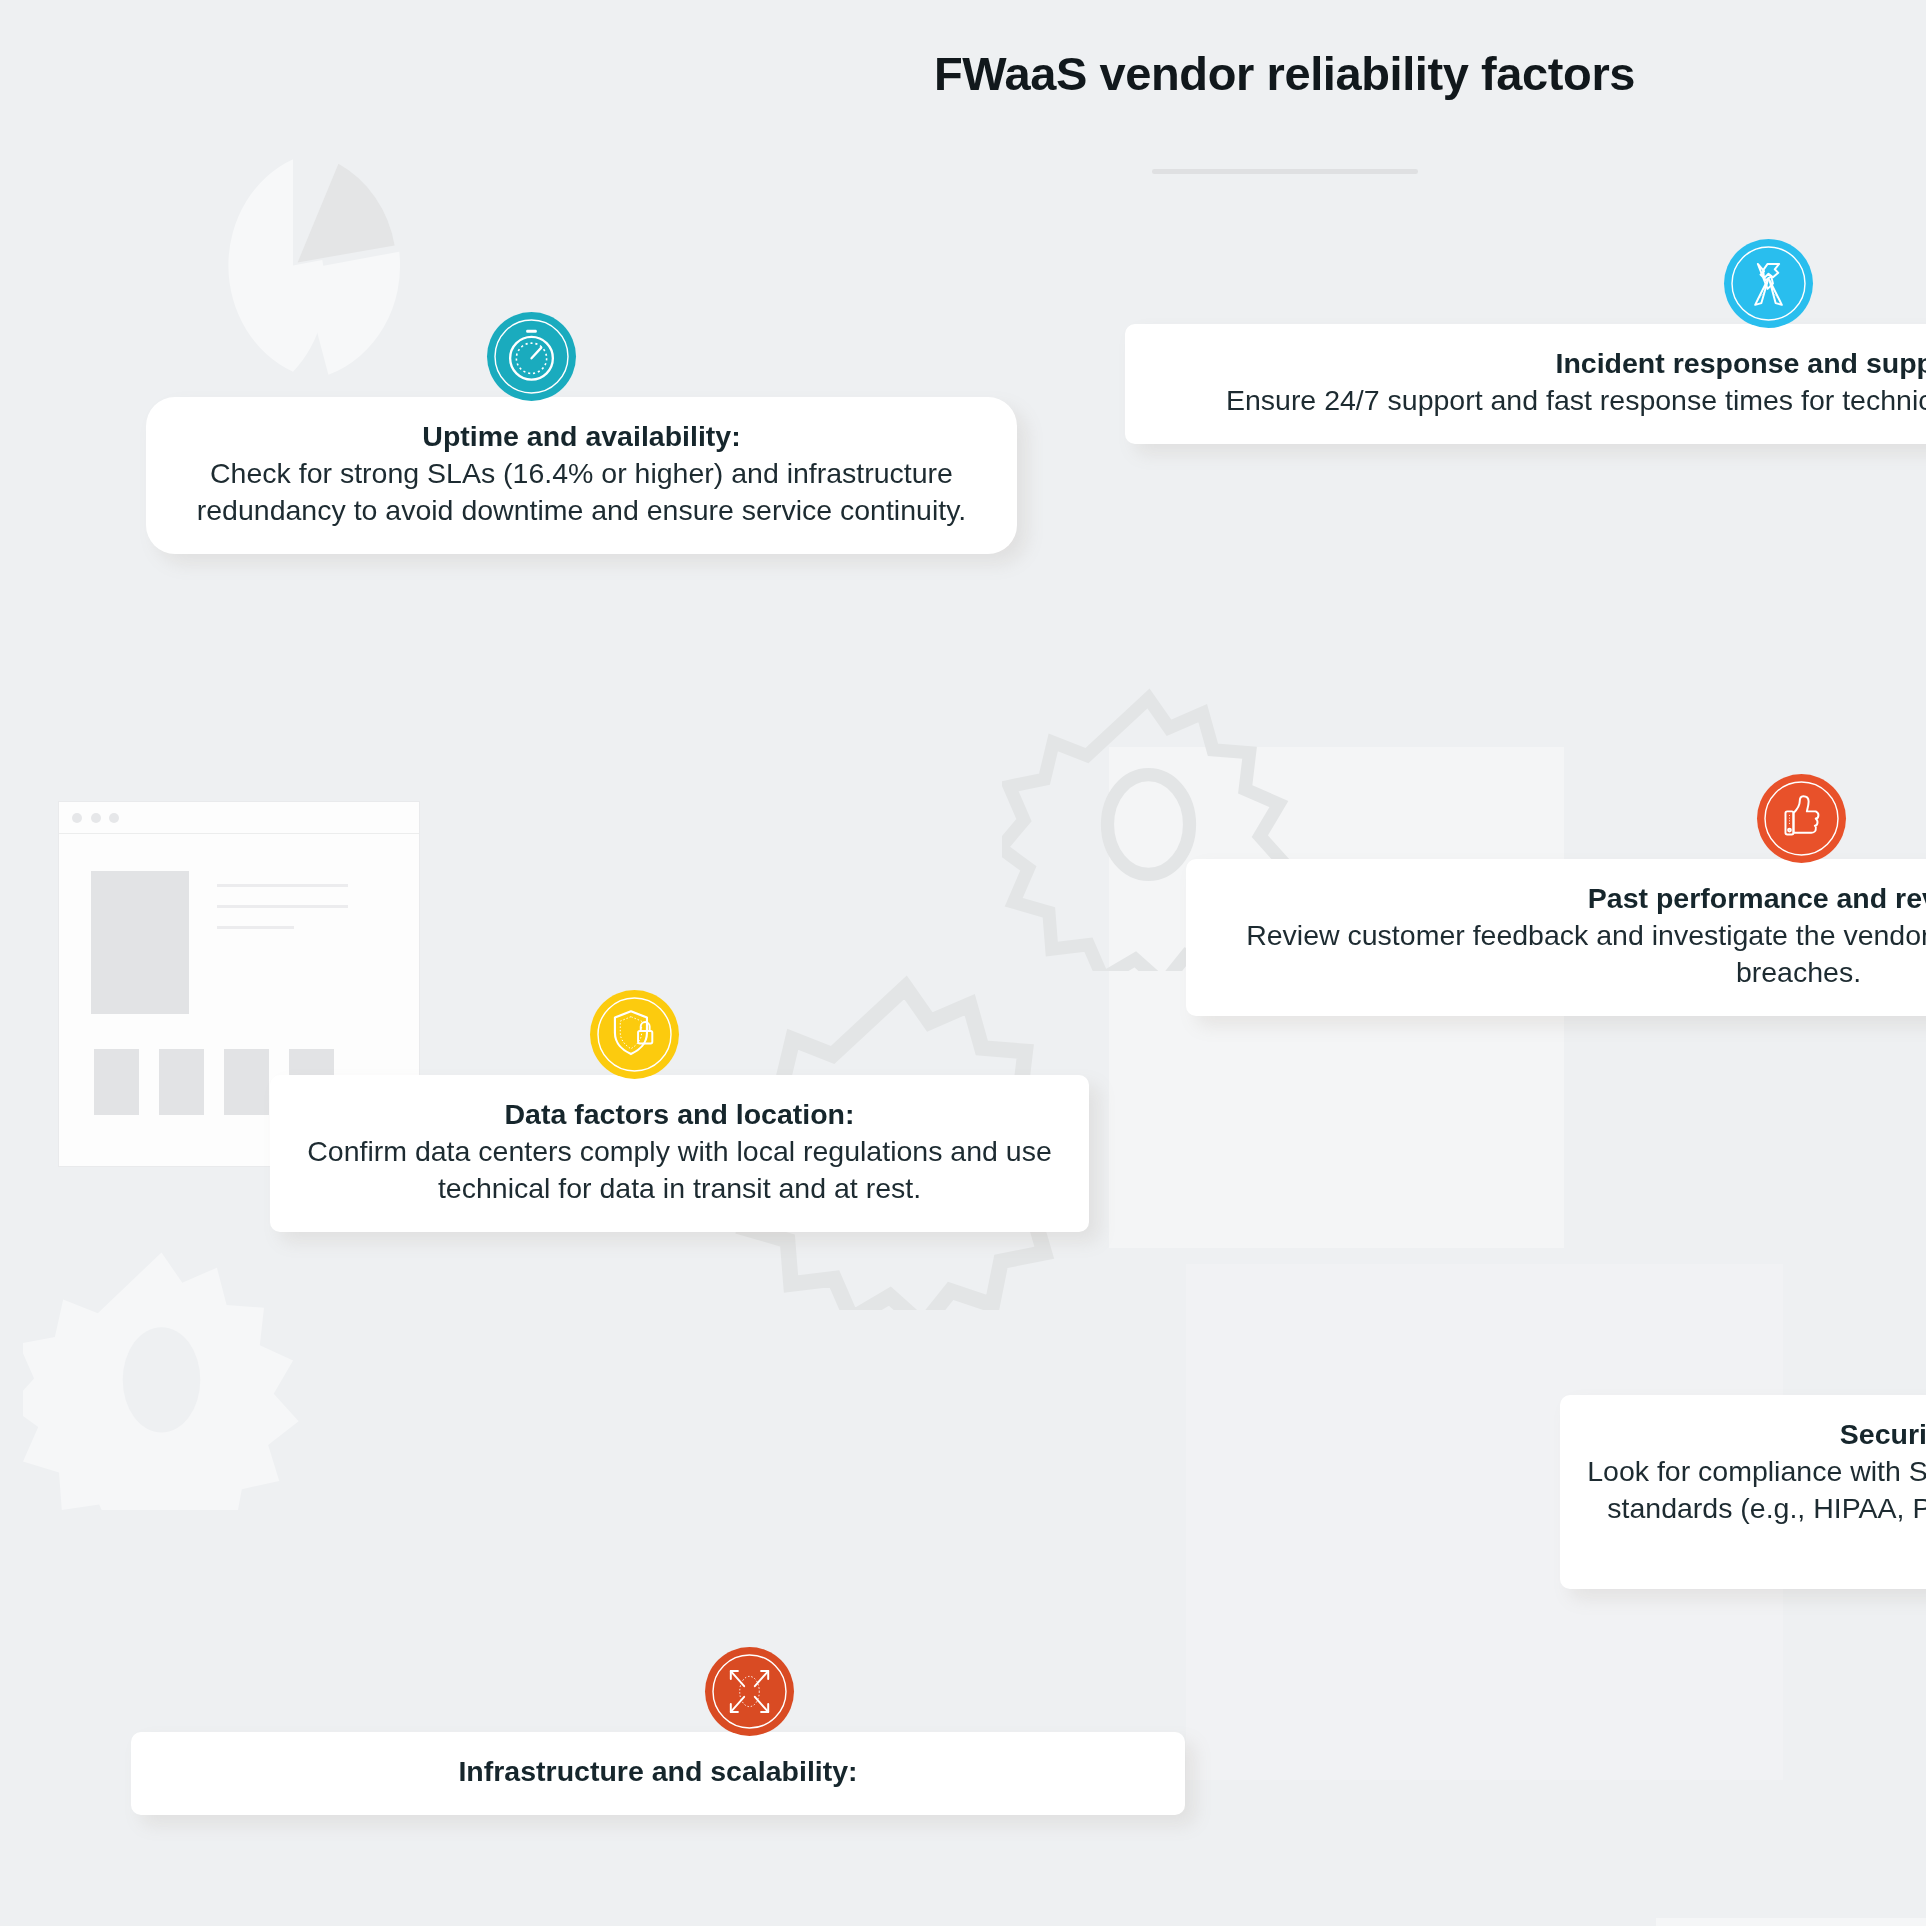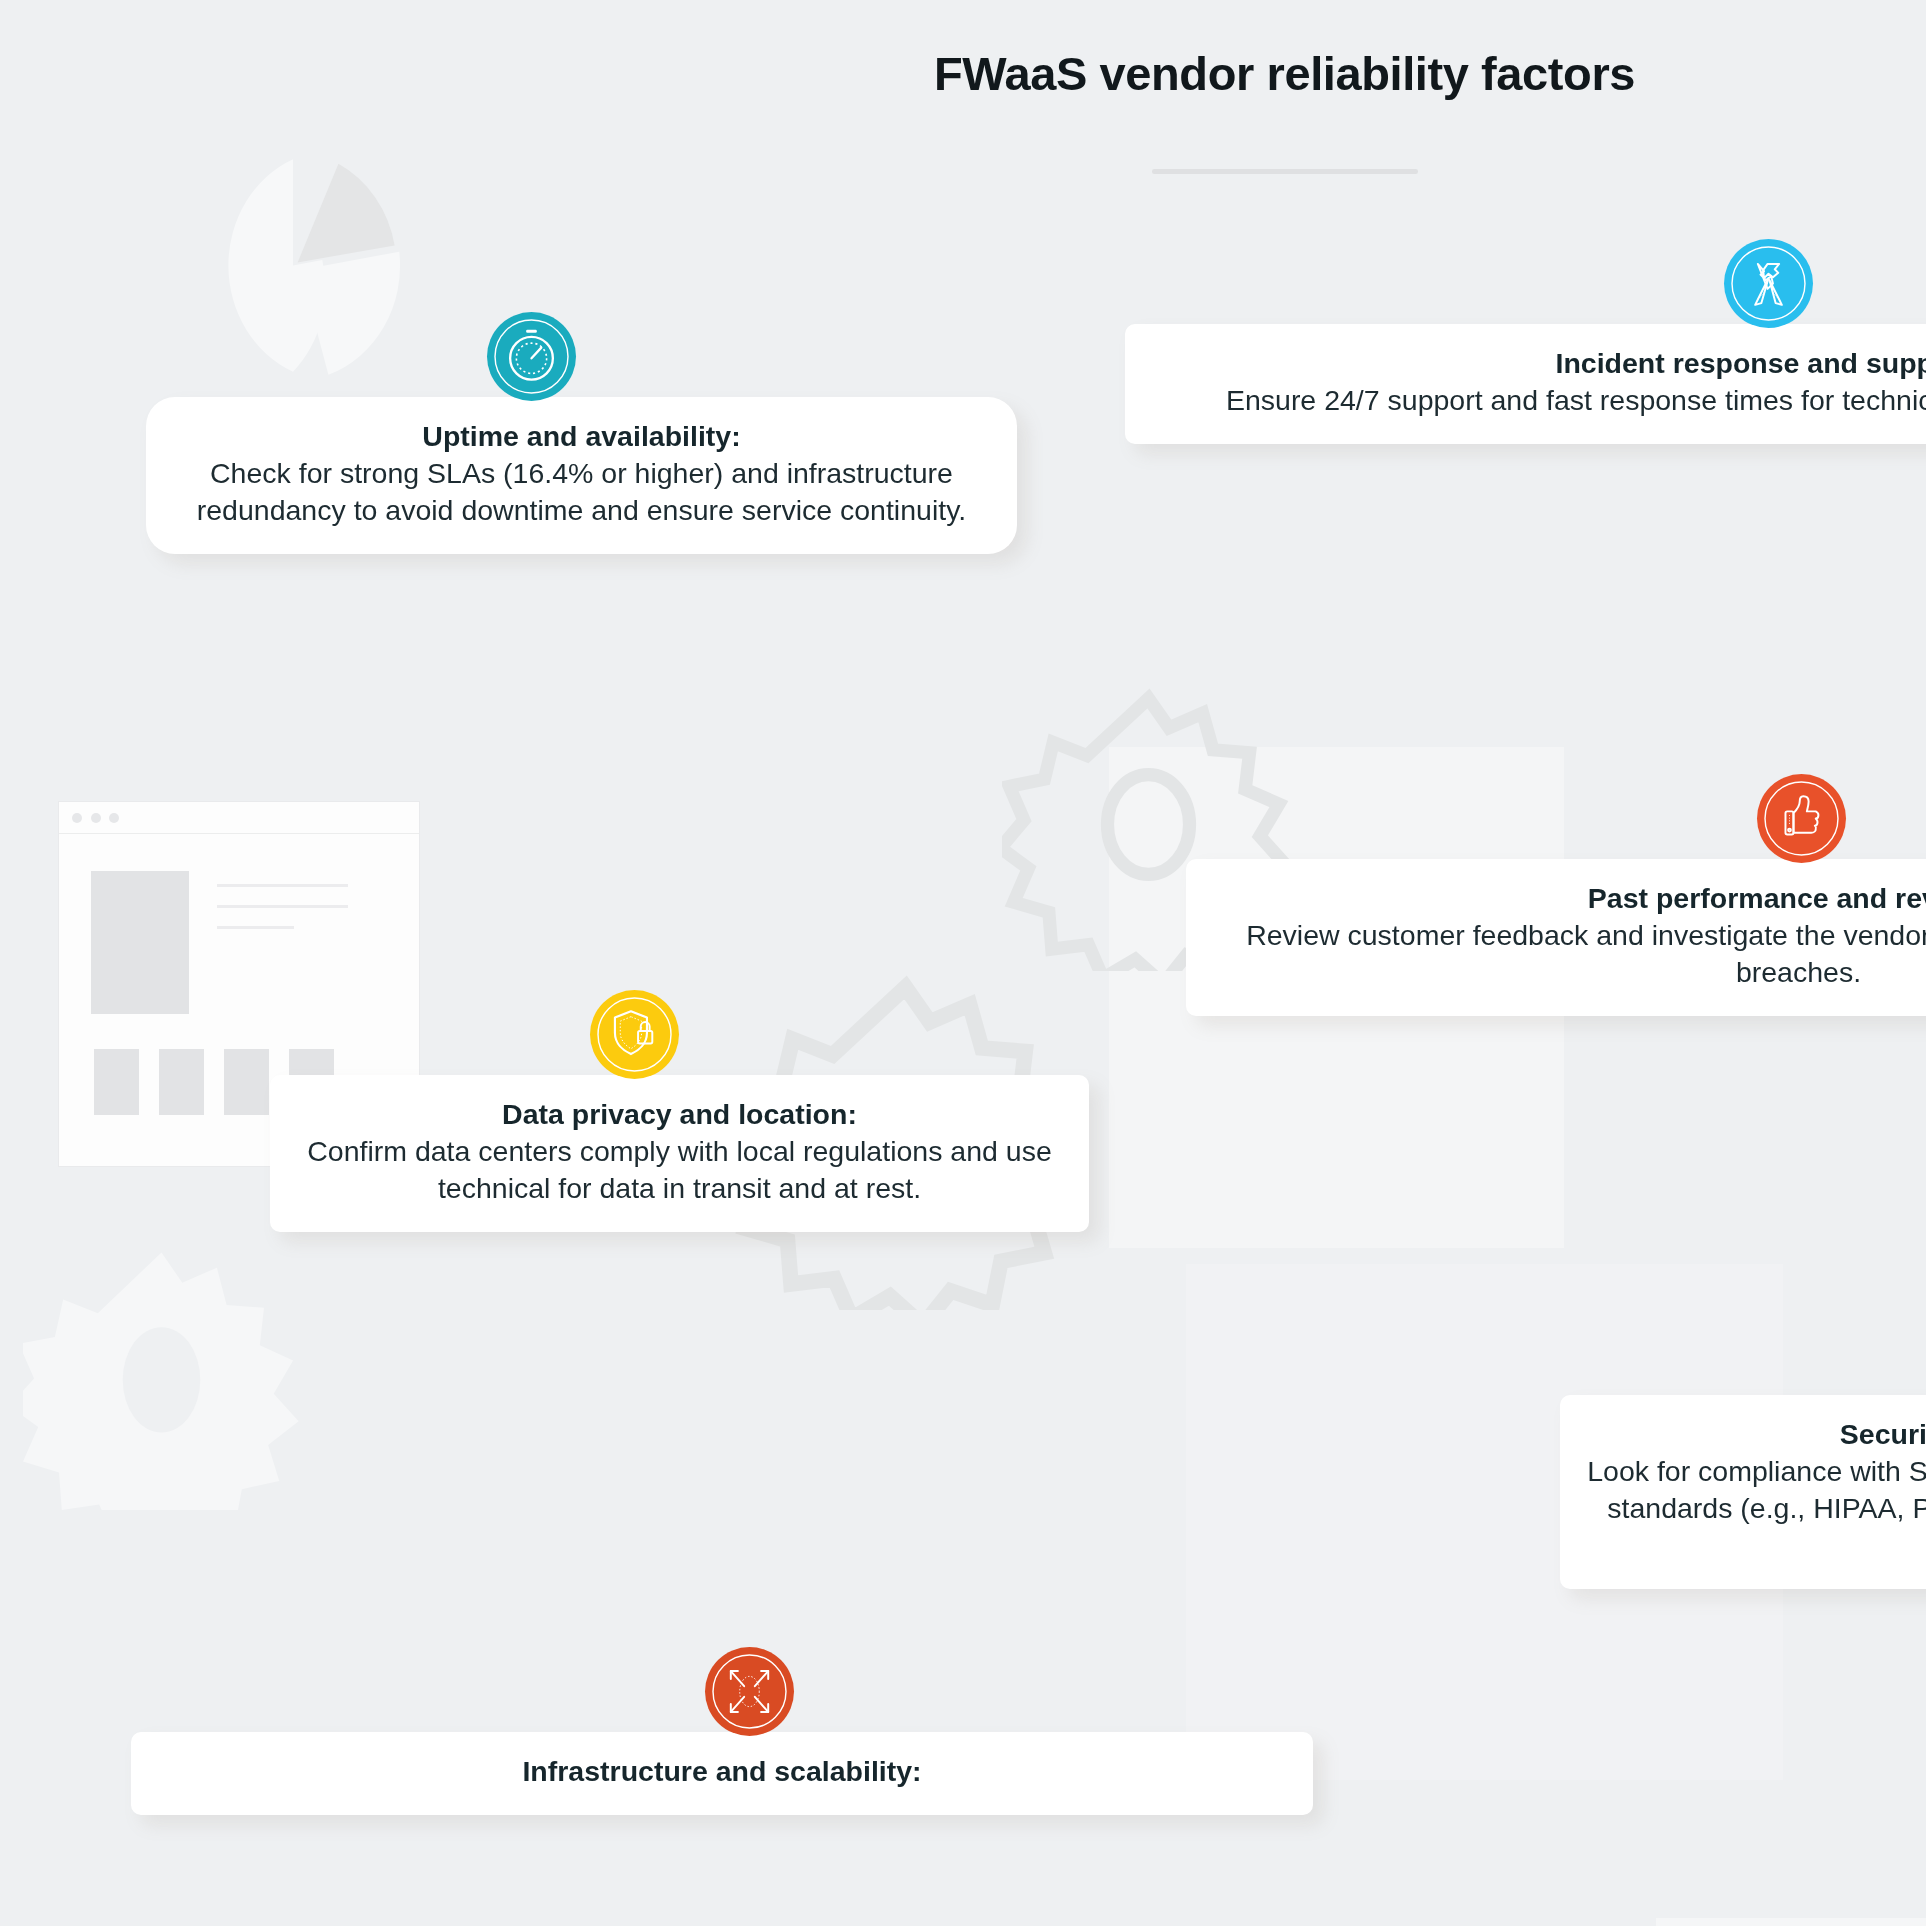--- a/index.html
+++ b/index.html
@@ -84,21 +84,21 @@
   #badge-incident   { left: 1724px; top: 239px;  }
 
   #card-past        { left: 1186px; top: 859px; width: 1225px; }
   #badge-past       { left: 1757px; top: 774px; }
 
   #card-privacy     { left: 270px;  top: 1075px; width: 819px; }
   #badge-privacy    { left: 590px; top: 990px; }
 
   #card-security    { left: 1560px; top: 1395px; width: 867px; }
 
-  #card-infra       { left: 131px;  top: 1732px; width: 1182px; }
+  #card-infra       { left: 131px;  top: 1732px; width: 1054px; }
   #badge-infra      { left: 705px; top: 1647px; }
 </style>
 </head>
 <body>
 
 <div id="stage">
 
   <div class="bgdeco plate-deco" style="left:1109px;top:747px;width:455px;height:501px;"></div>
   <div class="bgdeco plate-deco" style="left:1186px;top:1264px;width:597px;height:516px;background:#f1f2f4;"></div>
 
@@ -196,21 +196,21 @@
   <div class="icon-badge" id="badge-privacy" style="background:#FCCB0E;">
     <svg viewBox="0 0 100 100" aria-hidden="true">
       <circle cx="50" cy="50" r="41" fill="none" stroke="#fff" stroke-width="1.6"></circle>
       <path d="M46 24 L28 31 l0 17 c0 12 9 20 18 24 c9 -4 18 -12 18 -24 l0 -17 z" fill="none" stroke="#fff" stroke-width="2.4" stroke-linejoin="round"></path>
       <path d="M46 30 L34 35 l0 13 c0 9 7 15 12 18 c5 -3 12 -9 12 -18 l0 -13 z" fill="none" stroke="#fff" stroke-width="1.1" stroke-dasharray="1.6 2.2"></path>
       <rect x="54" y="46" width="16" height="14" rx="1.8" fill="none" stroke="#fff" stroke-width="2.2"></rect>
       <path d="M57 46 l0 -5 a5 5 0 0 1 10 0 l0 5" fill="none" stroke="#fff" stroke-width="2.2"></path>
     </svg>
   </div>
   <div class="card" id="card-privacy">
-    <div class="card-heading">Data privacy and location:</div>
+    <div class="card-heading">Data factors and location:</div>
     <div class="card-body">Confirm data centers comply with local regulations and use technical for data in transit and at rest.</div>
   </div>
 
   <div class="card" id="card-security">
     <div class="card-heading">Security certifications:</div>
     <div class="card-body">Look for compliance with SOC 2, ISO 27001, or industry-specific standards (e.g., HIPAA, PCI DSS) to ensure rigorous security practices.</div>
   </div>
 
   <div class="icon-badge" id="badge-infra" style="background:#D94B23;">
     <svg viewBox="0 0 100 100" aria-hidden="true">

